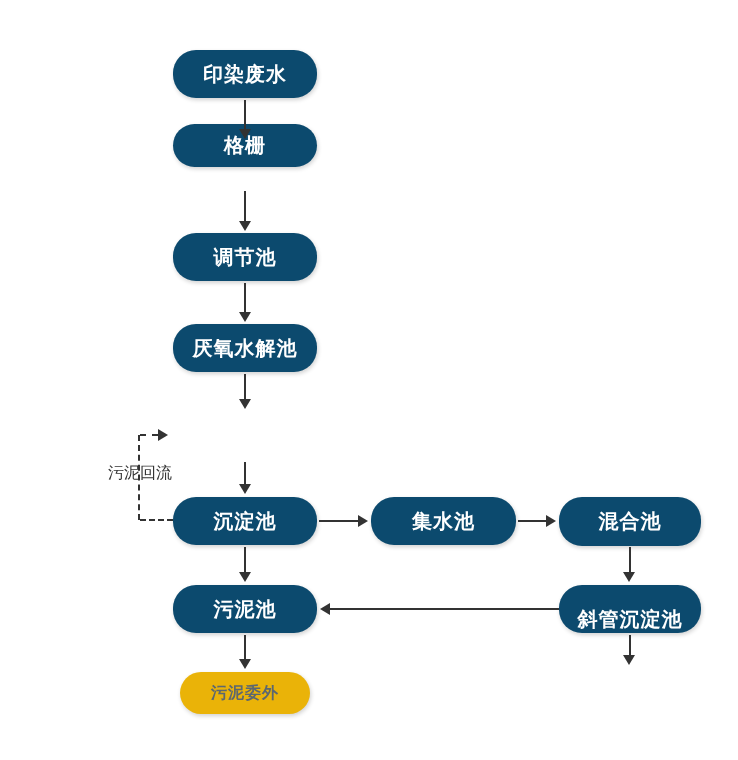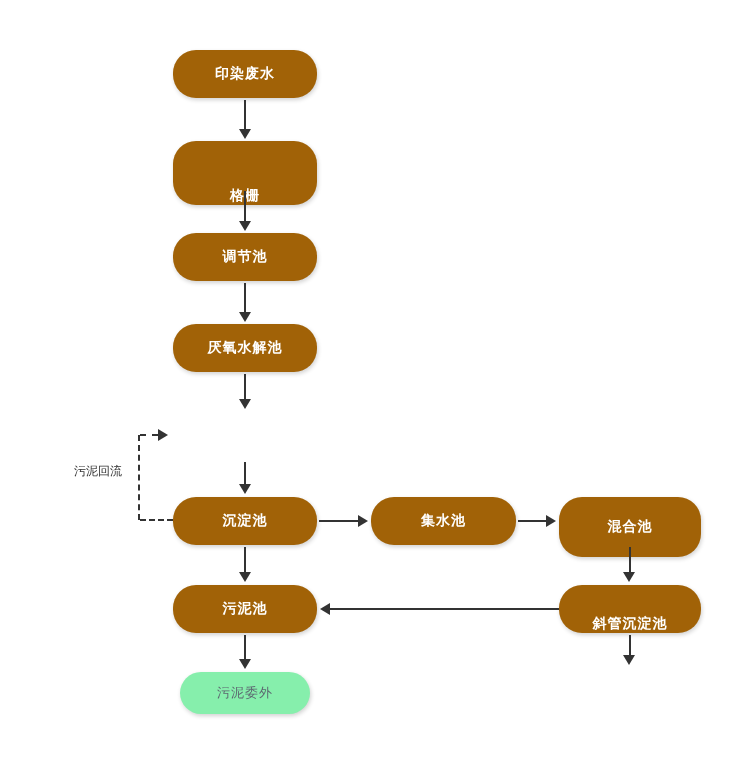--- a/index.html
+++ b/index.html
@@ -4,46 +4,46 @@
 <style>
   html,body { margin:0; padding:0; background:#ffffff; }
   body { width:738px; height:760px; font-family:"Liberation Sans","DejaVu Sans",sans-serif; }
   .canvas { position:relative; width:738px; height:760px; background:#ffffff; overflow:hidden; }
 
   .node {
     position:absolute; display:flex; align-items:center; justify-content:center;
     border-radius:23px; box-shadow:1px 2px 4px rgba(0,0,0,0.18);
     box-sizing:border-box; text-align:center;
   }
-  .node.green { background:#a16207; color:#ffffff; font-weight:bold; font-size:14px; letter-spacing:1px; }
-  .node.blue  { background:#86efac; color:#5c6770; font-size:13px; letter-spacing:1px; border-radius:21px; }
+  .node.green { background:#0c4a6e; color:#ffffff; font-weight:bold; font-size:20px; letter-spacing:1px; }
+  .node.blue  { background:#eab308; color:#5c6770; font-size:16px; letter-spacing:1px; border-radius:21px;font-weight:bold; }
 
   .line { position:absolute; background:#333333; }
   .vline { width:2px; }
   .hline { height:2px; }
 
   .dashv { position:absolute; width:0; border-left:2px dashed #333333; }
   .dashh { position:absolute; height:0; border-top:2px dashed #333333; }
 
   .ah { position:absolute; width:0; height:0; }
   .ah-down  { border-left:6px solid transparent; border-right:6px solid transparent; border-top:10px solid #333333; }
   .ah-right { border-top:6px solid transparent; border-bottom:6px solid transparent; border-left:10px solid #333333; }
   .ah-left  { border-top:6px solid transparent; border-bottom:6px solid transparent; border-right:10px solid #333333; }
 
-  .edge-label { position:absolute; font-size:12px; color:#333333; white-space:nowrap; }
+  .edge-label { position:absolute; font-size:16px; color:#333333; white-space:nowrap;margin-left:34px; }
 </style>
 </head>
 <body>
 
 <div class="canvas">
 
   <div class="node green" style="left:173px; top:50px;  width:144px; height:48px;">
     <span>印染废水</span>
   </div>
-  <div class="node green" style="left:173px; top:141px; width:144px; height:64px;align-items:flex-end;">
+  <div class="node green" style="left:173px; top:124px; width:144px; height:43px;">
     <span>格栅</span>
   </div>
   <div class="node green" style="left:173px; top:233px; width:144px; height:48px;">
     <span>调节池</span>
   </div>
   <div class="node green" style="left:173px; top:324px; width:144px; height:48px;font-family:Liberation Mono, monospace;">
     <span>厌氧水解池</span>
   </div>
   <div class="node green" style="left:173px; top:497px; width:144px; height:48px;">
     <span>沉淀池</span>
@@ -51,21 +51,21 @@
   <div class="node green" style="left:173px; top:585px; width:144px; height:48px;">
     <span>污泥池</span>
   </div>
   <div class="node blue" style="left:180px; top:672px; width:130px; height:42px;">
     <span>污泥委外</span>
   </div>
 
   <div class="node green" style="left:371px; top:497px; width:145px; height:48px;">
     <span>集水池</span>
   </div>
-  <div class="node green" style="left:559px; top:497px; width:142px; height:60px;">
+  <div class="node green" style="left:559px; top:497px; width:142px; height:49px;">
     <span>混合池</span>
   </div>
   <div class="node green" style="left:559px; top:585px; width:142px; height:48px;align-items:flex-end;">
     <span>斜管沉淀池</span>
   </div>
 
   <div>
     <div class="line vline" style="left:244px; top:100px; height:29px;"></div>
     <div class="ah ah-down" style="left:239px; top:129px;"></div>
   </div>

